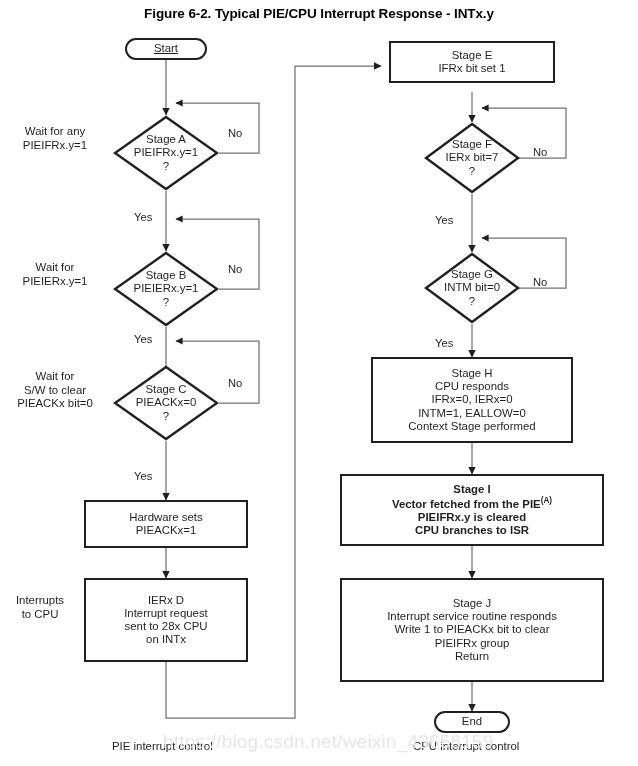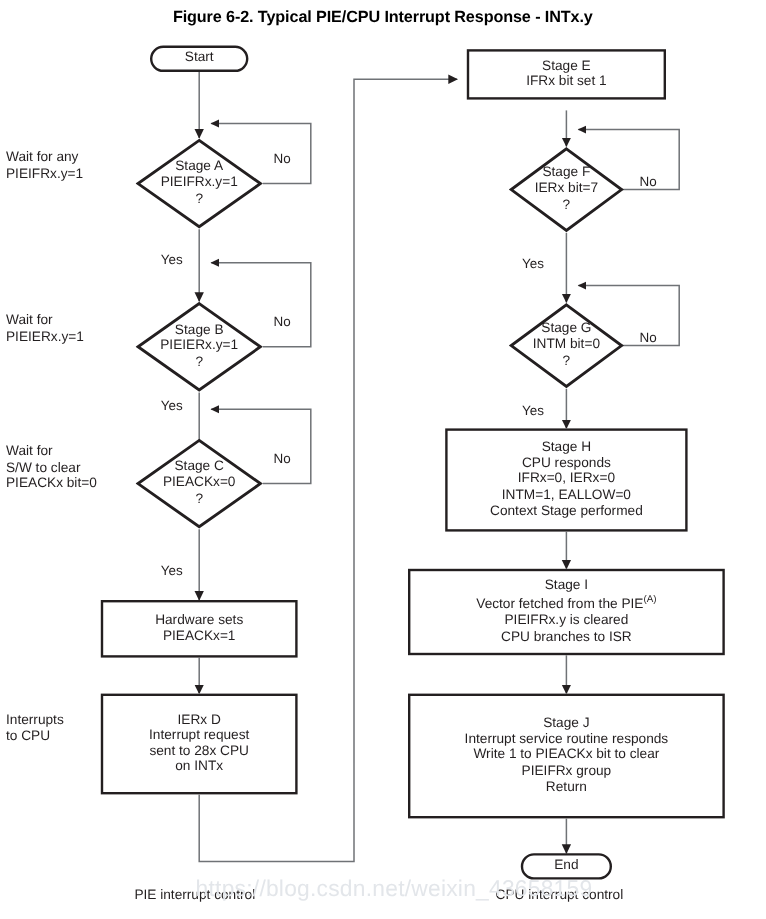--- a/index.html
+++ b/index.html
@@ -69,21 +69,21 @@
     text-align: center;
     font-size: 11.4px;
     line-height: 1.16;
     color: #231f20;
   }
   .side-label {
     position: absolute;
     font-size: 11.4px;
     line-height: 1.2;
     color: #231f20;
-    text-align: left;
+    text-align: center;
     white-space: pre-line;
   }
   .edge-label {
     position: absolute;
     font-size: 11.2px;
     color: #231f20;
     white-space: nowrap;
   }
   .caption {
     position: absolute;
@@ -150,21 +150,21 @@
       <path d="M472,324 L472,357" marker-end="url(#ah)"></path>
 
       <path d="M472,443 L472,474" marker-end="url(#ah)"></path>
 
       <path d="M472,546 L472,578" marker-end="url(#ah)"></path>
 
       <path d="M472,682 L472,711" marker-end="url(#ah)"></path>
     </g>
   </svg>
 
-  <div class="node terminal" style="left:125px; top:38px; width:82px; height:22px;">
+  <div class="node terminal" style="left:125px; top:38px; width:82px; height:22px;text-decoration:underline;">
     <span>Start</span>
   </div>
 
   <div class="diamond-wrap" style="left:113px; top:115px; width:106px; height:76px;">
     <svg width="106" height="76" viewBox="0 0 106 76">
       <polygon points="53,2 104,38 53,74 2,38" fill="#ffffff" stroke="#231f20" stroke-width="2.4" stroke-linejoin="miter"></polygon>
     </svg>
     <div class="diamond-text">
       <div>
         <div>Stage A</div>
@@ -252,21 +252,21 @@
   <div class="node pbox" style="left:371px; top:357px; width:202px; height:86px;">
     <div>
       <div>Stage H</div>
       <div>CPU responds</div>
       <div>IFRx=0, IERx=0</div>
       <div>INTM=1, EALLOW=0</div>
       <div>Context Stage performed</div>
     </div>
   </div>
 
-  <div class="node pbox" style="left:340px; top:474px; width:264px; height:72px;">
+  <div class="node pbox" style="left:340px; top:474px; width:264px; height:72px;font-weight:bold;">
     <div>
       <div>Stage I</div>
       <div>
         <span>Vector fetched from the PIE</span><sup>(A)</sup>
       </div>
       <div>PIEIFRx.y is cleared</div>
       <div>CPU branches to ISR</div>
     </div>
   </div>
 

